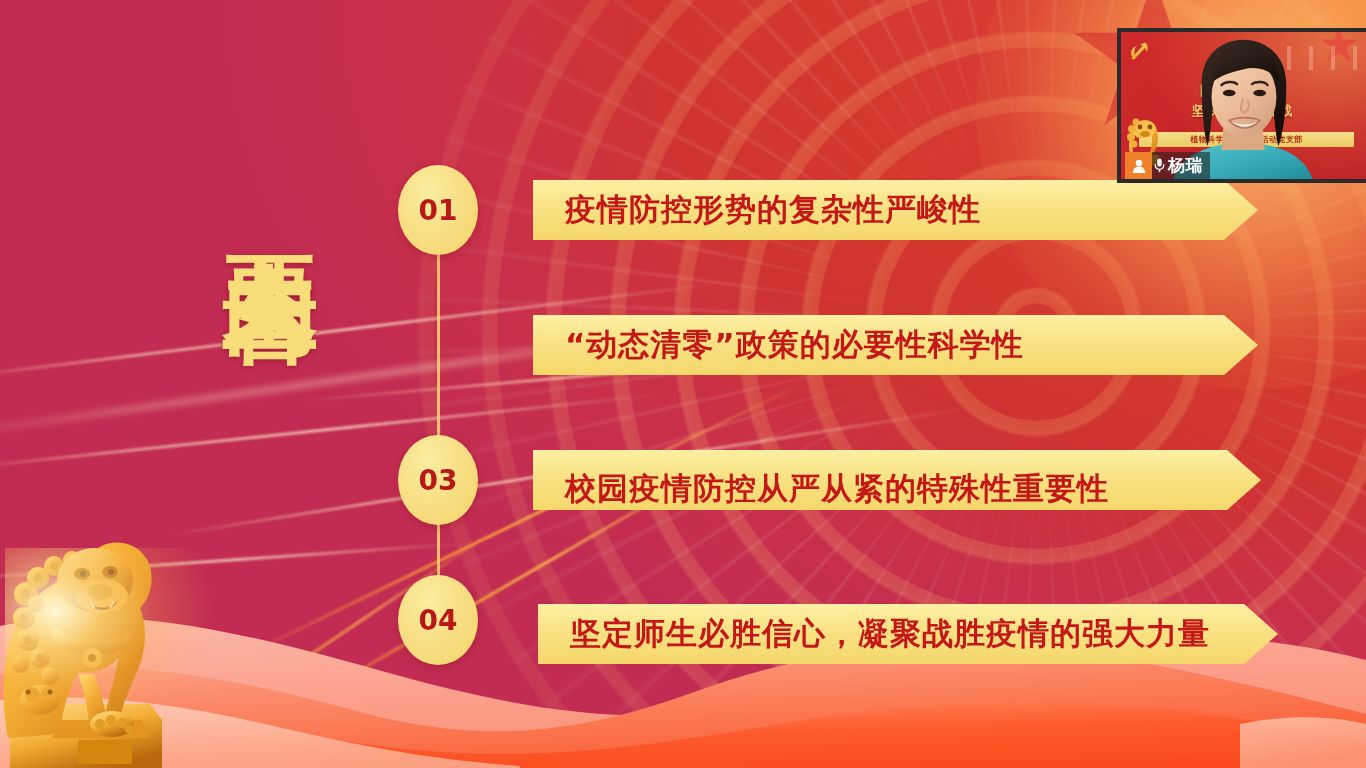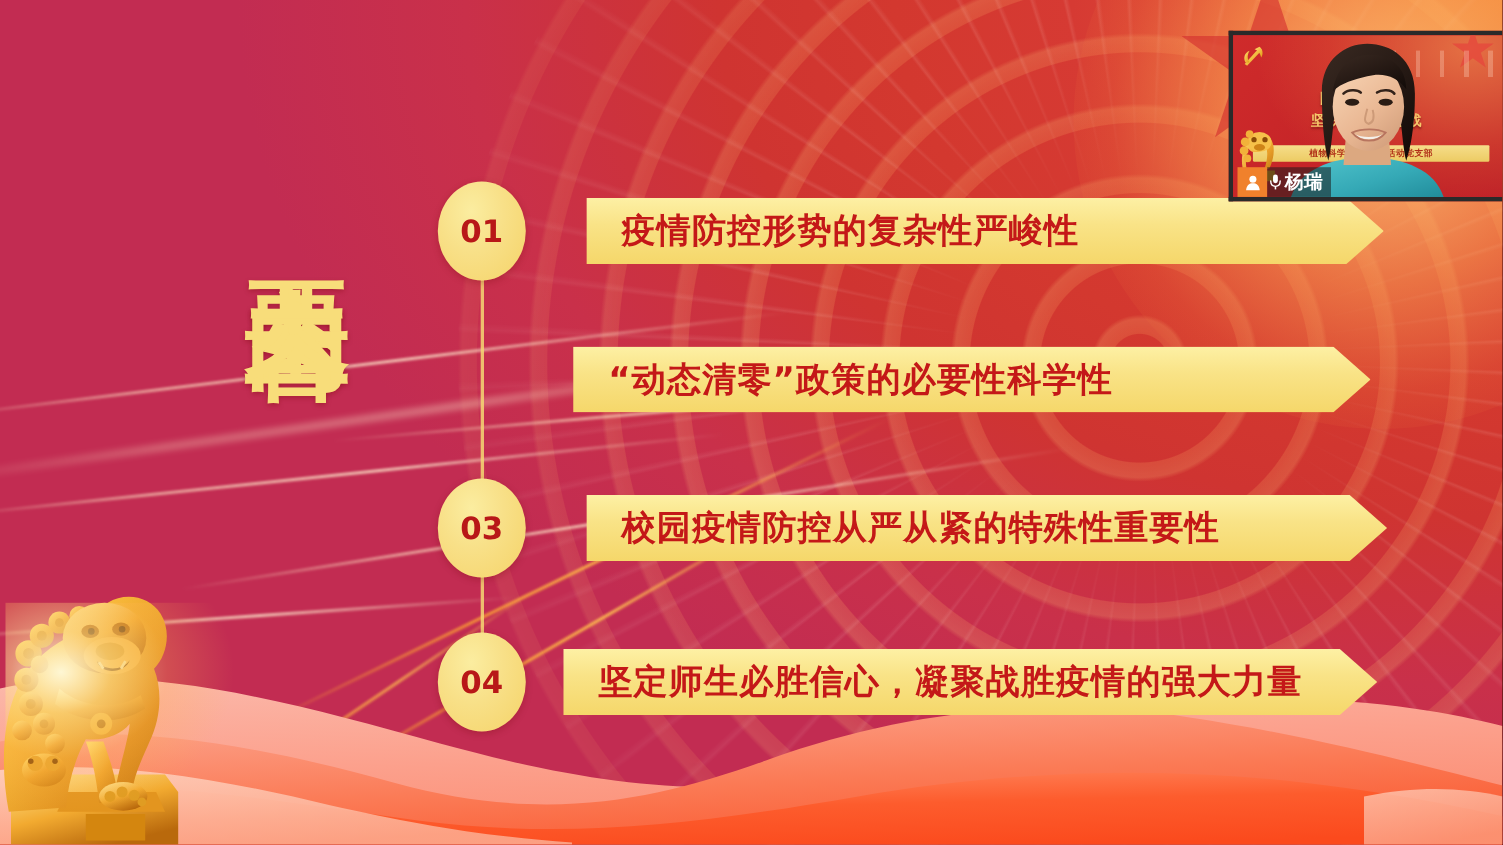--- a/index.html
+++ b/index.html
@@ -454,36 +454,36 @@
   <div class="item" style="top:165px;">
     <div class="bar" style="left:533px; width:725px; clip-path: polygon(0 0, calc(100% - 34px) 0, 100% 50%, calc(100% - 34px) 100%, 0 100%);">
       <div class="bar-text">疫情防控形势的复杂性严峻性</div>
     </div>
     <div class="badge">
       <span>01</span>
     </div>
   </div>
 
   <div class="item" style="top:300px;">
-    <div class="bar" style="left:521px; width:725px; clip-path: polygon(0 0, calc(100% - 34px) 0, 100% 50%, calc(100% - 34px) 100%, 0 100%);">
+    <div class="bar" style="left:533px; width:725px; clip-path: polygon(0 0, calc(100% - 34px) 0, 100% 50%, calc(100% - 34px) 100%, 0 100%);">
       <div class="bar-text">“动态清零”政策的必要性科学性</div>
     </div>
   </div>
 
   <div class="item" style="top:435px;">
-    <div class="bar" style="left:533px; width:728px; clip-path: polygon(0 0, calc(100% - 34px) 0, 100% 50%, calc(100% - 34px) 100%, 0 100%);">
+    <div class="bar" style="left:533px; width:728px; clip-path: polygon(0 0, calc(100% - 34px) 0, 100% 50%, calc(100% - 34px) 100%, 0 100%); align-items: flex-end;">
       <div class="bar-text">校园疫情防控从严从紧的特殊性重要性</div>
     </div>
     <div class="badge">
       <span>03</span>
     </div>
   </div>
 
   <div class="item" style="top:575px;">
-    <div class="bar" style="left:512px; width:740px; clip-path: polygon(0 0, calc(100% - 34px) 0, 100% 50%, calc(100% - 34px) 100%, 0 100%);">
+    <div class="bar" style="left:538px; width:740px; clip-path: polygon(0 0, calc(100% - 34px) 0, 100% 50%, calc(100% - 34px) 100%, 0 100%); margin-top: 14px;">
       <div class="bar-text">坚定师生必胜信心，凝聚战胜疫情的强大力量</div>
     </div>
     <div class="badge">
       <span>04</span>
     </div>
   </div>
 
   <div class="video-panel">
     <div class="video-inner">
       <div class="vid-bg"></div>

